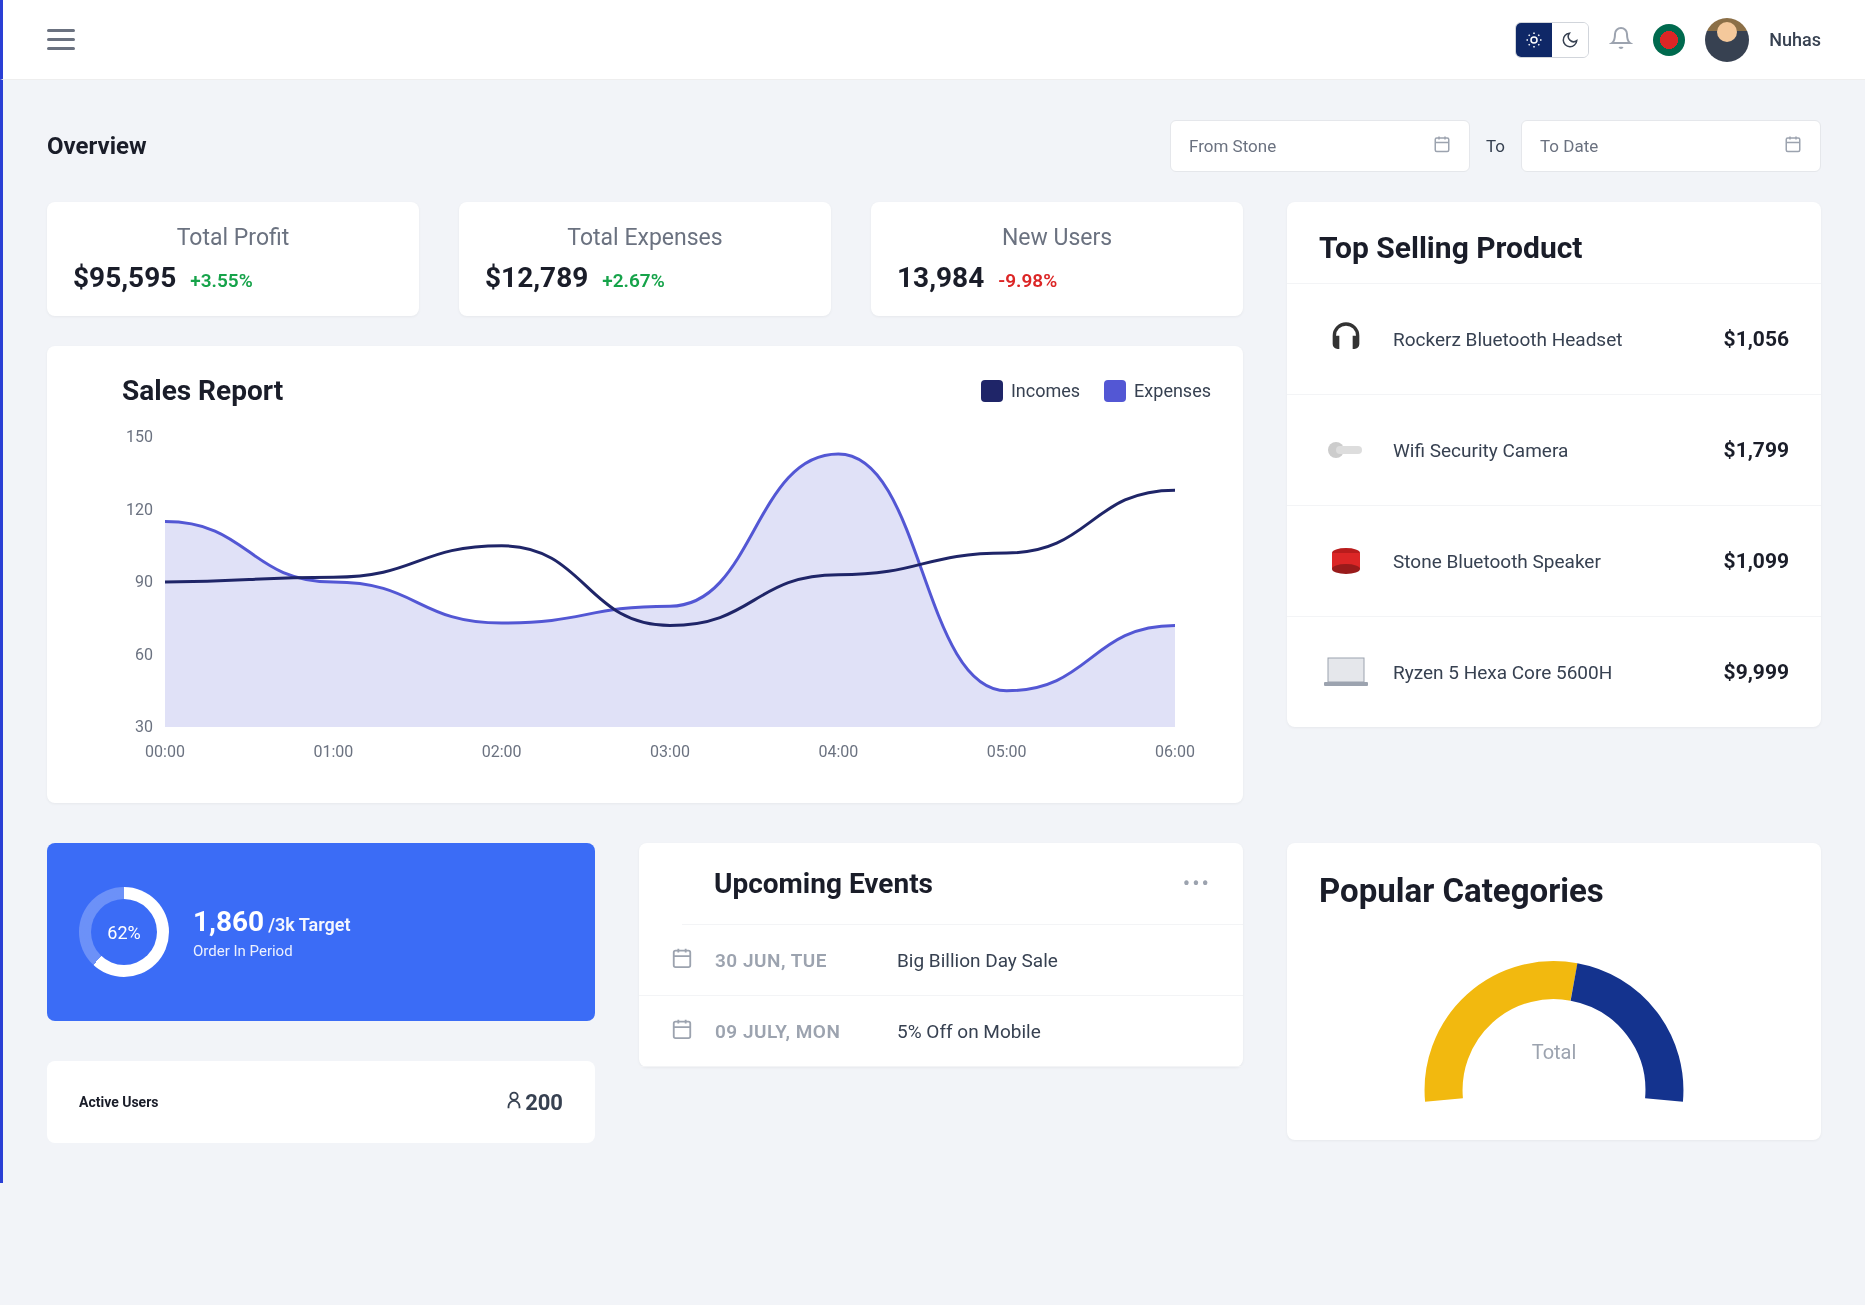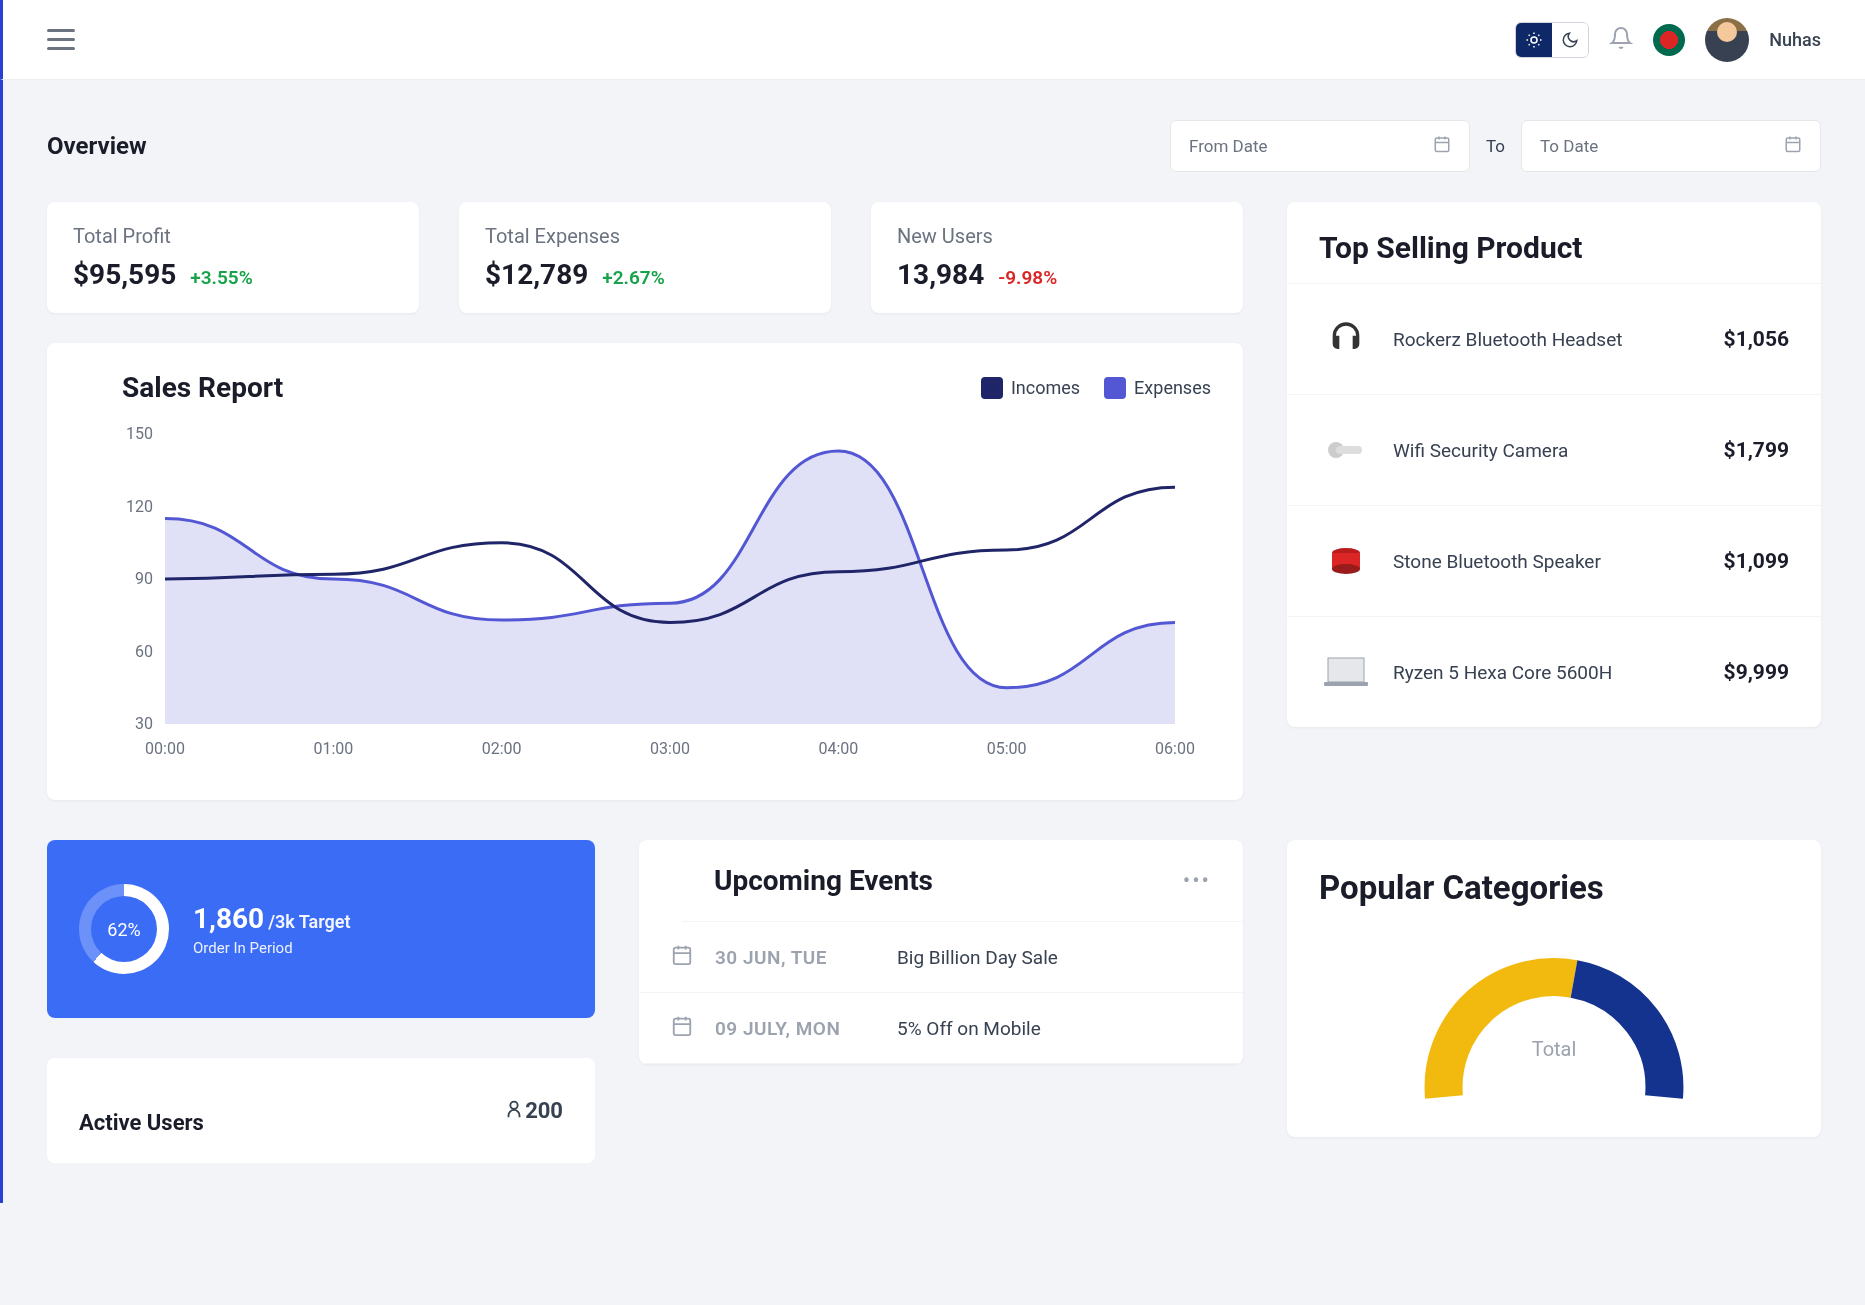--- a/index.html
+++ b/index.html
@@ -60,21 +60,21 @@
 
 .grid-row { display: flex; gap: 44px; }
 .left-col { flex: 1; min-width: 0; }
 .right-col { width: 534px; flex-shrink: 0; }
 
 .stat-cards { display: flex; gap: 40px; margin-bottom: 30px; }
 .stat-card {
   background: #fff; border-radius: 8px; padding: 22px 26px; flex: 1;
   box-shadow: 0 1px 3px rgba(0,0,0,0.05);
 }
-.stat-label { color: #6b7280; font-size: 20px; margin-bottom: 10px; }
+.stat-label { color: #6b7280; font-size: 23px; margin-bottom: 10px; text-align: center; }
 .stat-value-row { display: flex; align-items: baseline; gap: 14px; }
 .stat-value { font-size: 28px; font-weight: 700; }
 .stat-delta { font-size: 19px; font-weight: 600; }
 .positive { color: #16a34a; }
 .negative { color: #dc2626; }
 
 .card {
   background: #fff; border-radius: 8px; box-shadow: 0 1px 3px rgba(0,0,0,0.05);
 }
 .card-header {
@@ -121,21 +121,21 @@
 }
 .ring-label { position: relative; z-index: 1; font-size: 18px; }
 .target-text .big { font-size: 28px; font-weight: 700; text-align: center; }
 .target-text .sub { font-size: 18px; font-weight: 600; opacity: .95; }
 .target-text .lbl { font-size: 15px; margin-top: 4px; opacity: .9; }
 
 .active-users {
   background: #fff; border-radius: 8px; padding: 28px 32px; margin-top: 40px;
   display: flex; justify-content: space-between; align-items: center;
 }
-.au-title { font-size: 22px; font-weight: 700; margin-top: 24px; }
+.au-title { font-size: 14px; font-weight: 700; }
 .au-right { display: flex; align-items: center; color: #374151; }
 .au-count { font-size: 22px; font-weight: 700; }
 
 .events .card-header { padding: 24px 32px; border-bottom: 1px solid #f3f4f6; }
 .events .card-title { font-size: 28px; }
 .more-icon { color: #9ca3af; font-size: 22px; letter-spacing: 2px; cursor: pointer; }
 .event-row {
   display: flex; align-items: center; gap: 22px; padding: 22px 32px;
   border-bottom: 1px solid #f3f4f6;
 }
@@ -183,21 +183,21 @@
     <div class="avatar"></div>
     <div class="username">Nuhas</div>
   </div>
 </div>
 
 <div class="main">
   <div class="page-header">
     <h1 class="page-title">Overview</h1>
     <div class="date-range">
       <div class="date-input">
-        <span>From Date</span>
+        <span>From Stone</span>
         <span class="cal-icon">
           <svg width="18" height="18" viewBox="0 0 24 24" fill="none" stroke="currentColor" stroke-width="2">
               <rect x="3" y="4" width="18" height="18" rx="2"></rect>
               <path d="M16 2v4M8 2v4M3 10h18"></path>
             </svg>
         </span>
       </div>
       <span class="date-to">To</span>
       <div class="date-input">
         <span>To Date</span>

